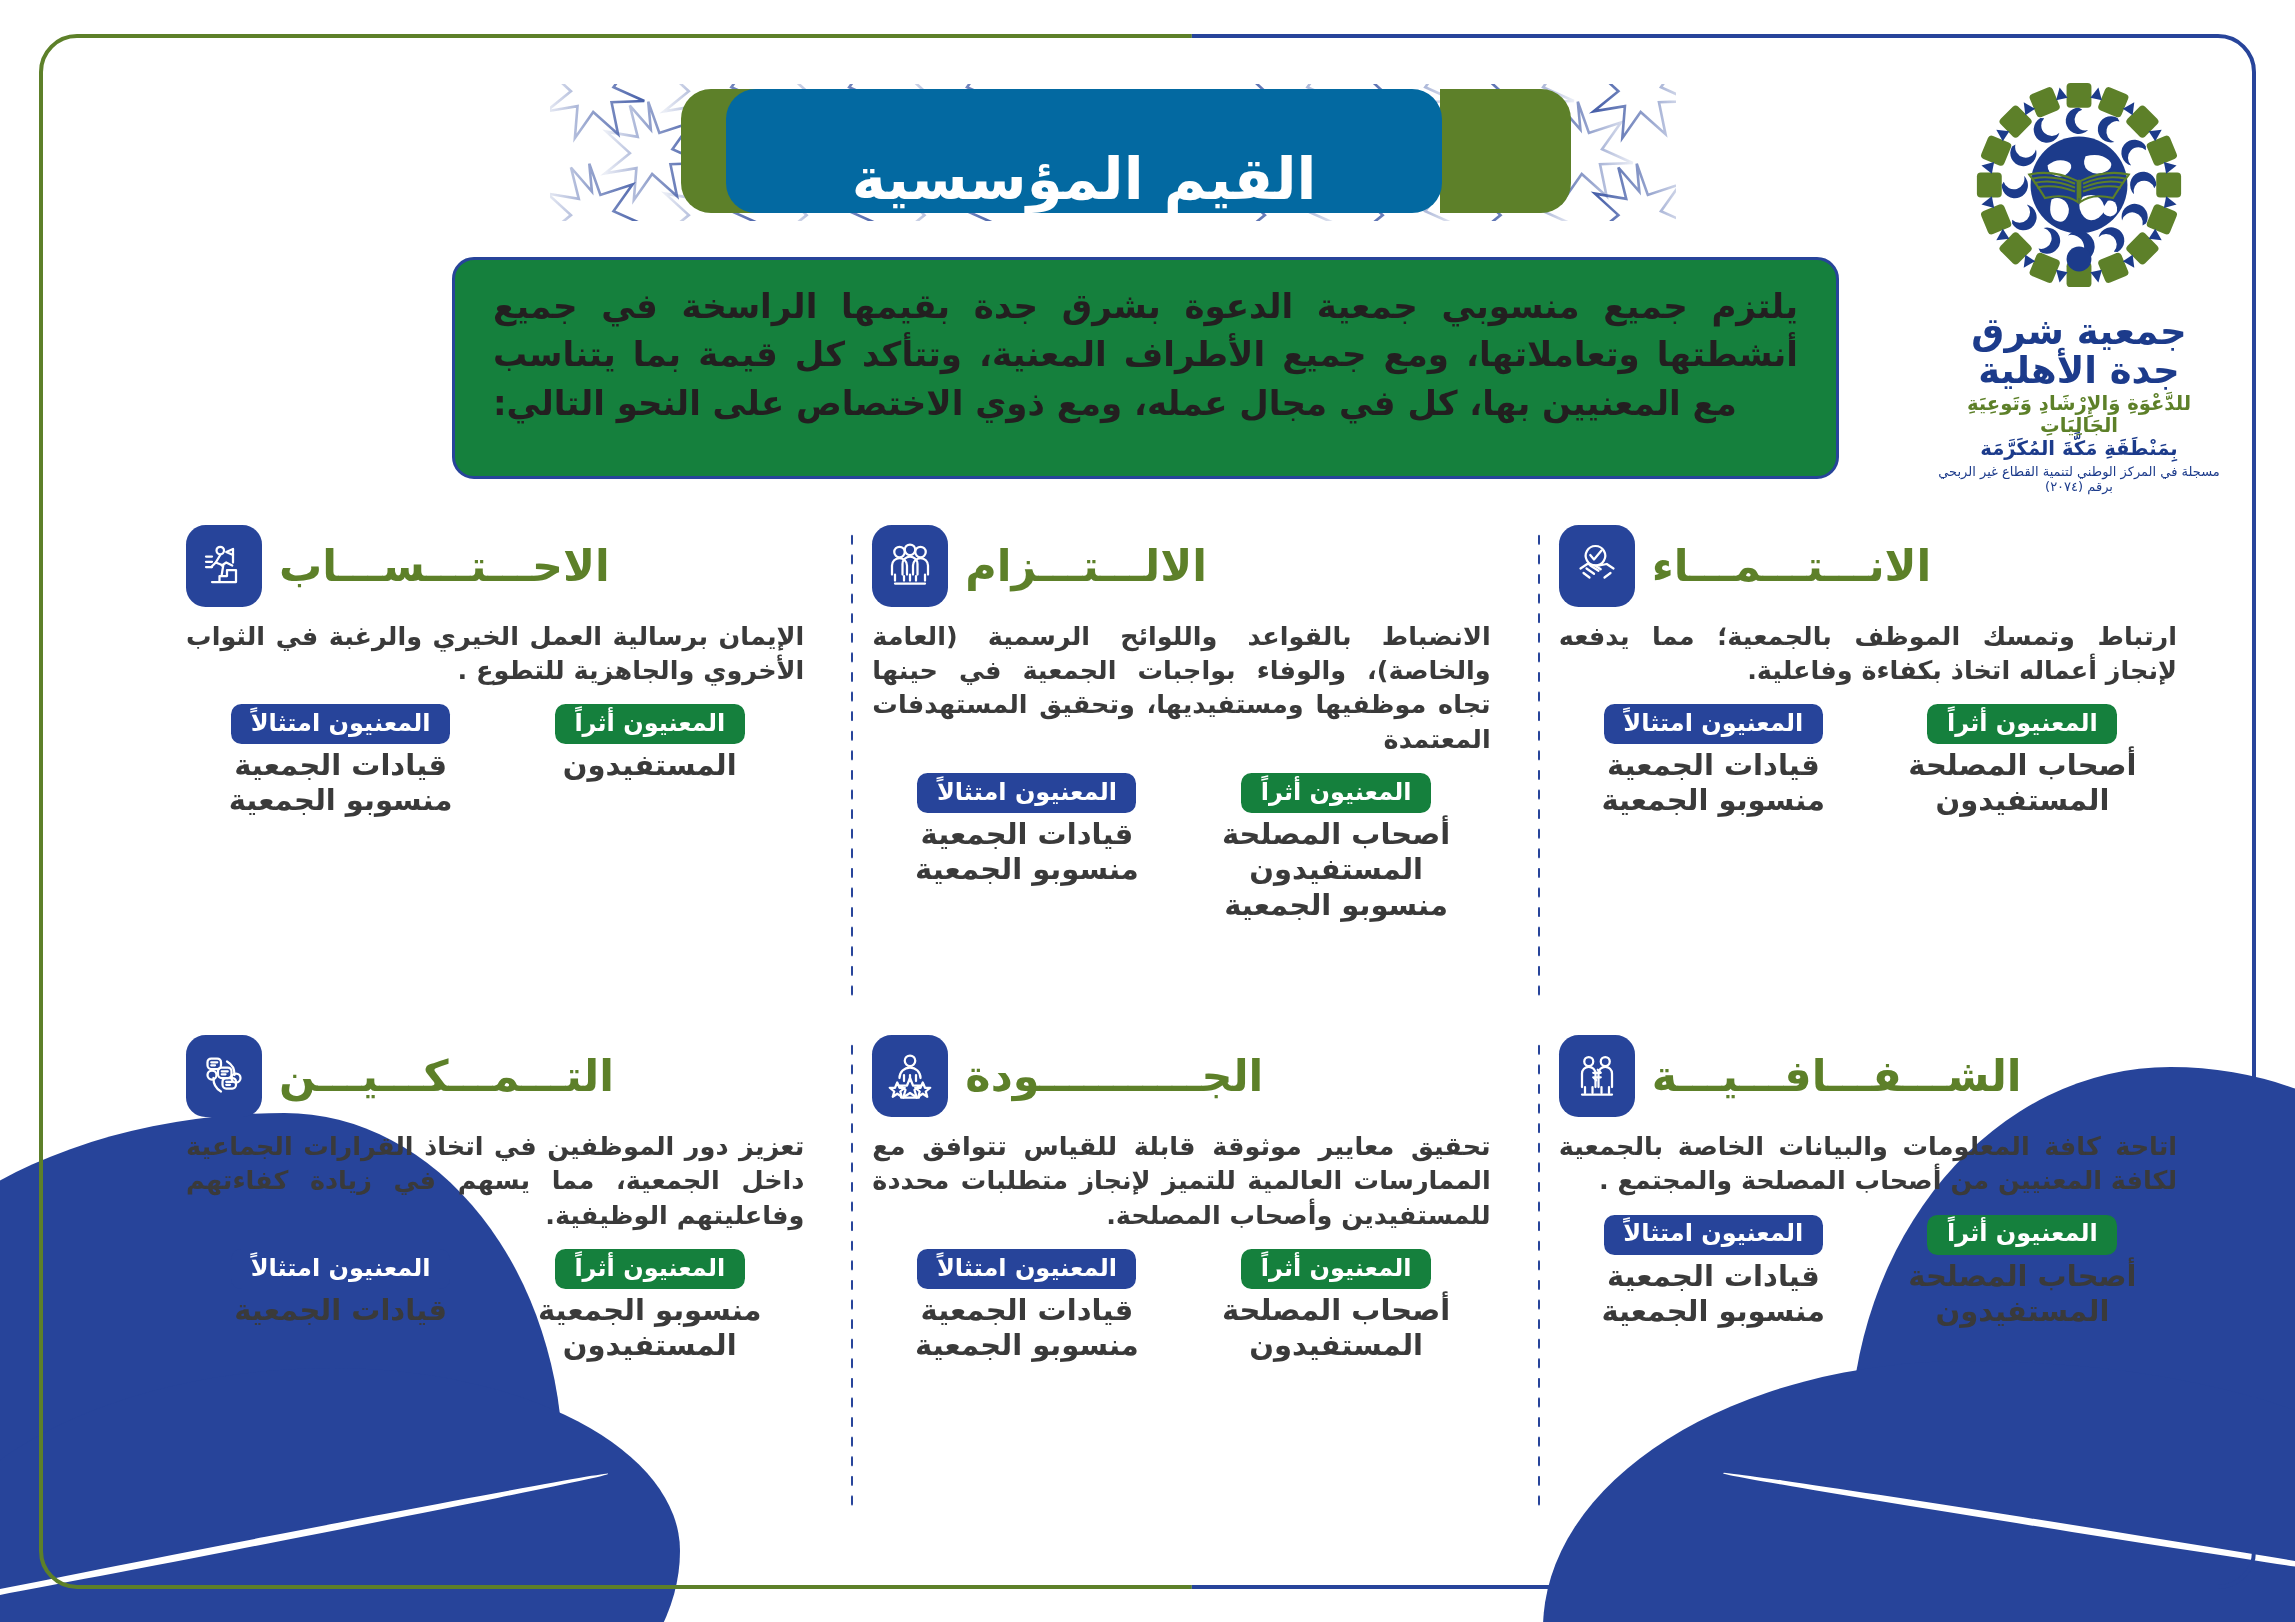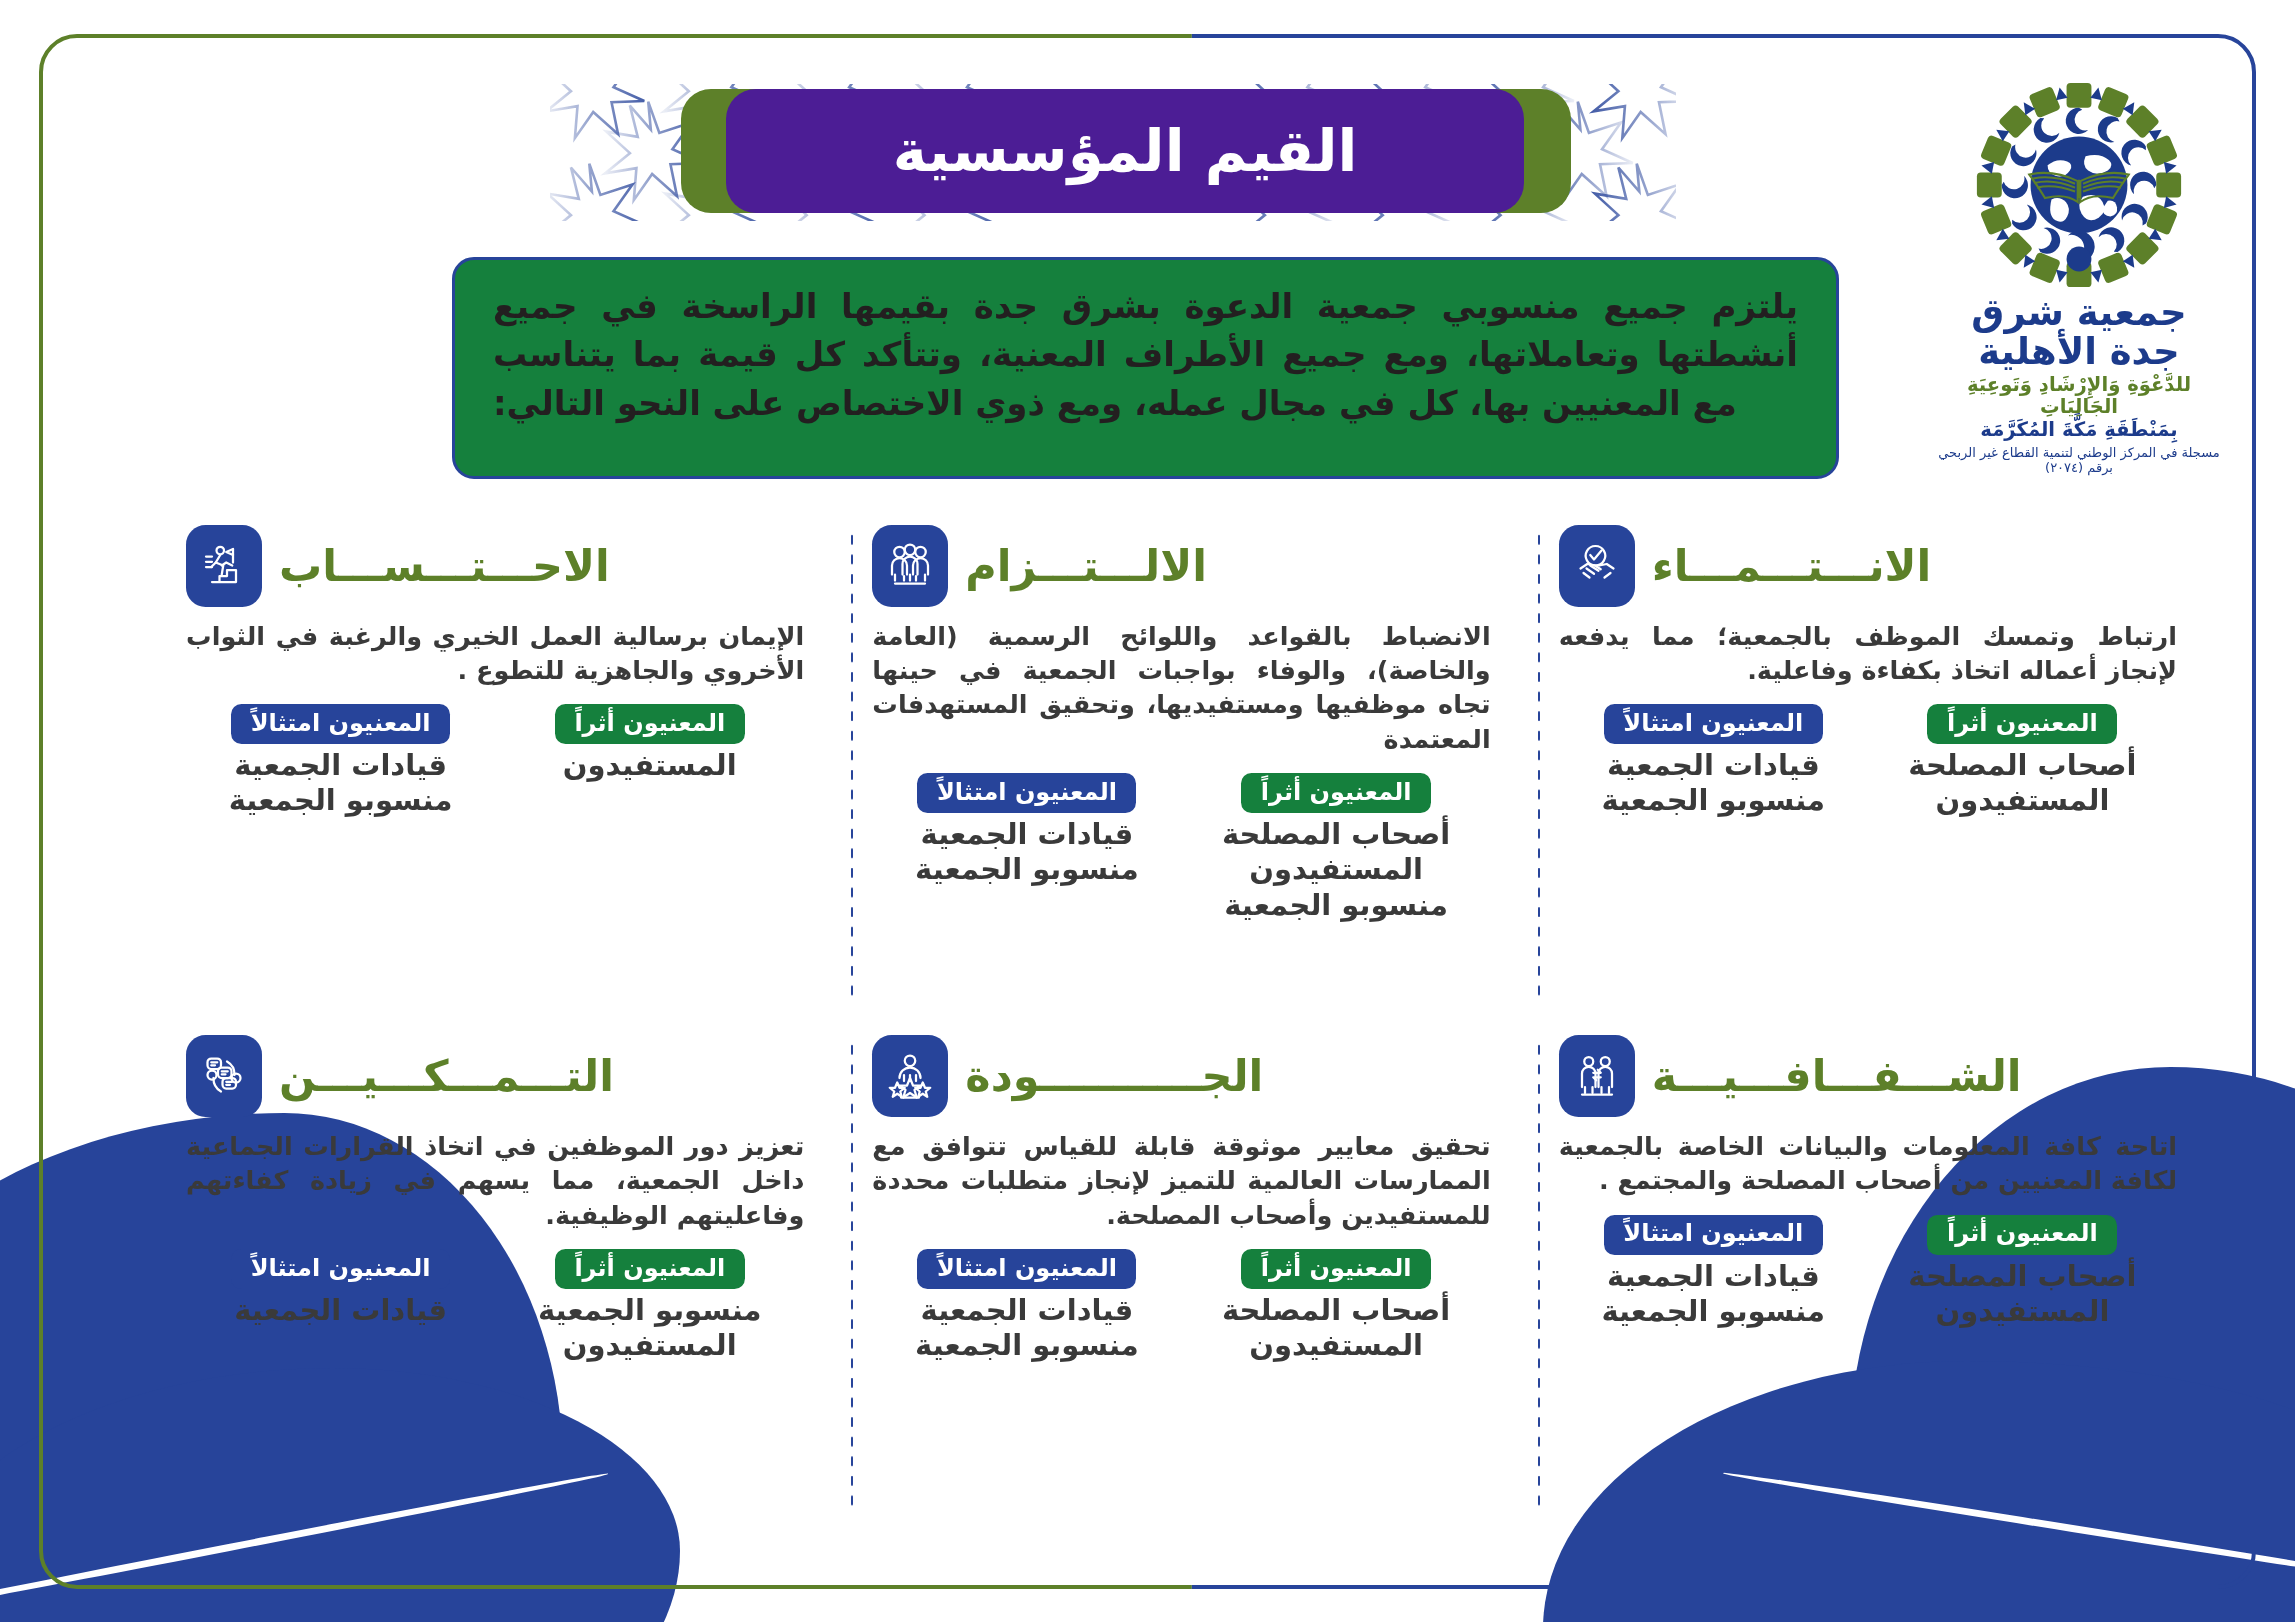--- a/index.html
+++ b/index.html
@@ -55,46 +55,46 @@
 
   
   .header-wrap{
     position:absolute; top:84px; left:0; right:0; height:151px;
   }
   .pattern{
     position:absolute; top:0; left:550px; width:1126px; height:137px;
     opacity:.9;
   }
   .title-ribbon{
-    position:absolute; top:5.2px; left:726px; width:798px; height:124px;
-    background:#4c1d95; border-radius:0 0 0 0;
+    position:absolute; top:5.2px; left:726px; width:716px; height:124px;
+    background:#0369a1; border-radius:0 0 0 0;
     border-top-right-radius:30px; border-bottom-right-radius:30px;
     border-top-left-radius:30px; border-bottom-left-radius:30px;
-    display:flex; align-items:center; justify-content:center;
+    display:flex; align-items:flex-end; justify-content:center;
     z-index:4;
   }
   .ribbon-green-l{
     position:absolute; top:5.2px; left:681px; width:137px; height:124px;
     background:#5d8029; border-radius:30px 0 0 30px; z-index:3;
   }
   .ribbon-green-r{
     position:absolute; top:5.2px; left:1440px; width:131px; height:124px;
     background:#5d8029; border-radius:0 30px 30px 0; z-index:3;
   }
   .title-ribbon span{
     color:#fff; font-size:58px; font-weight:bold; letter-spacing:0.7px;
   }
 
   
   .logo{
     position:absolute; top:77px; right:72px; width:288px; height:419px;
     z-index:6; text-align:center;
   }
   .logo svg{ display:block; margin:0 auto; }
-  .logo-text{ margin-top:1px; }
+  .logo-text{ margin-top:20px; }
   .logo-l1{ font-size:37px; font-weight:bold; color:#1c3b8b; line-height:1.05; }
   .logo-l2{ font-size:19.6px; font-weight:bold; color:#5d8029; line-height:1.1; margin-top:2.6px;}
   .logo-l3{ font-size:19.6px; font-weight:bold; color:#1c3b8b; line-height:1.1; margin-top:1.3px;}
   .logo-l4{ font-size:13px; font-weight:normal; color:#1c3b8b; margin-top:5.2px; }
 
   
   .intro{
     position:absolute; top:257px; left:452px; width:1387px; min-height:222px;
     border:3.9px solid #27449a; border-radius:22px; background:#15803d;
     padding:22px 38px; z-index:5;

